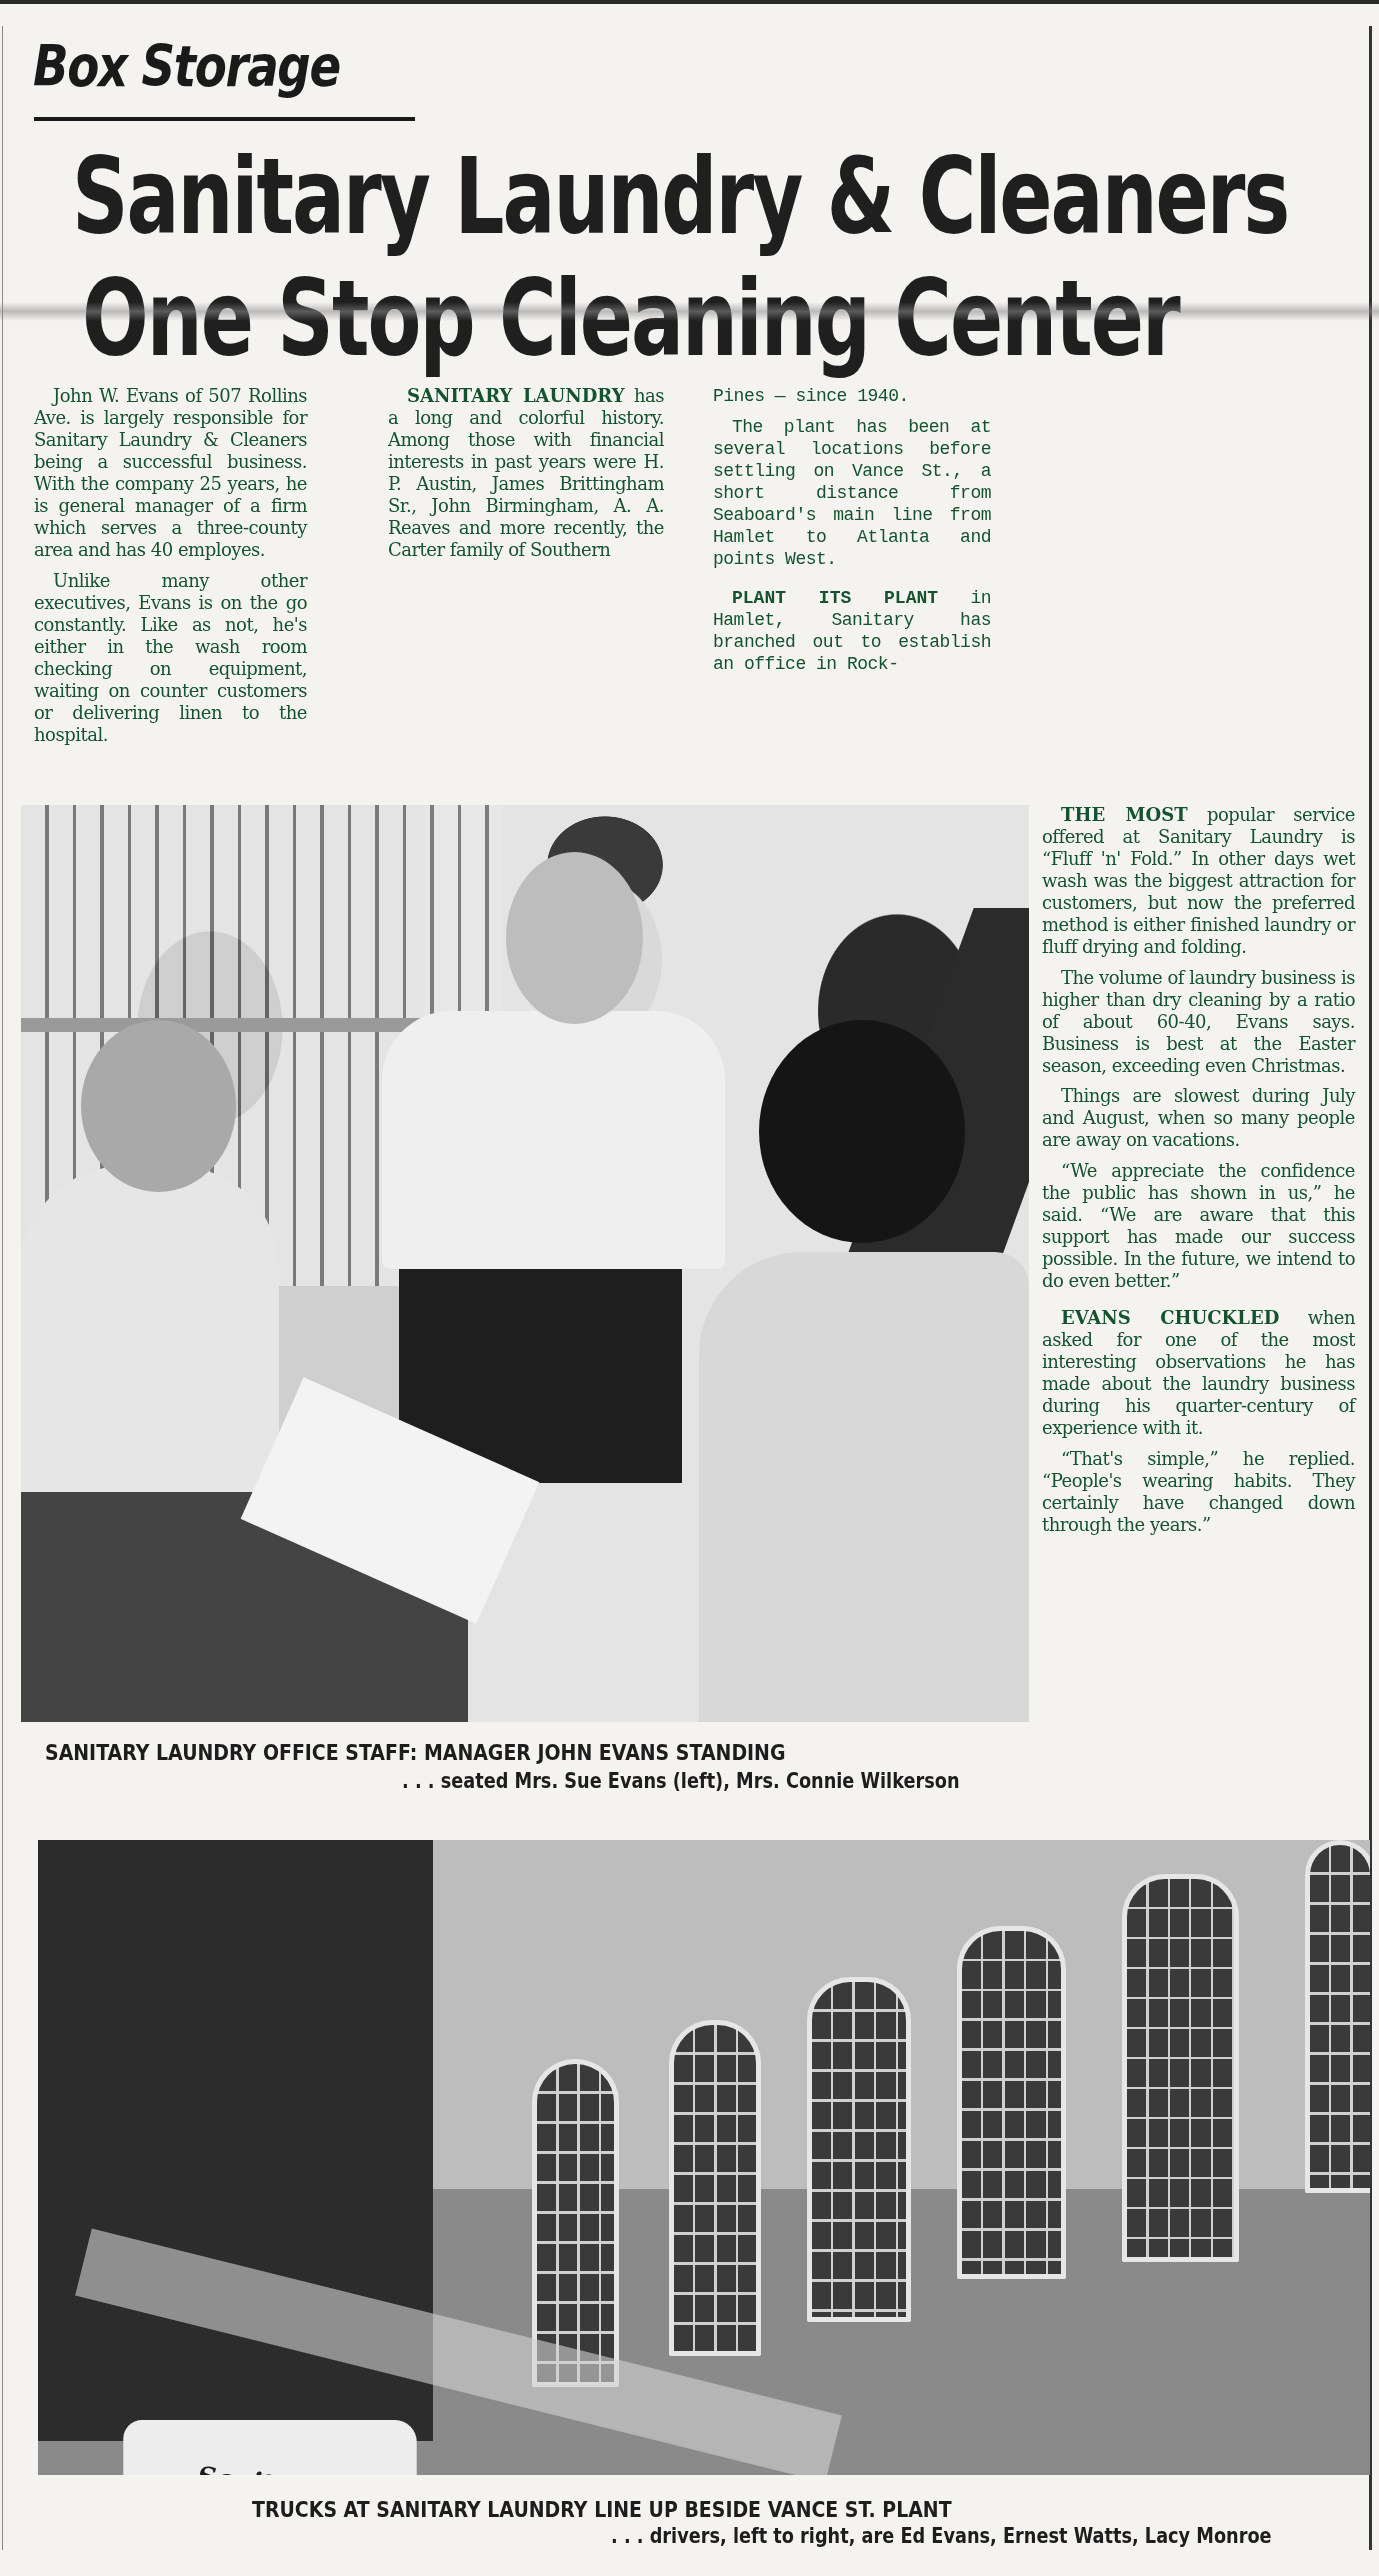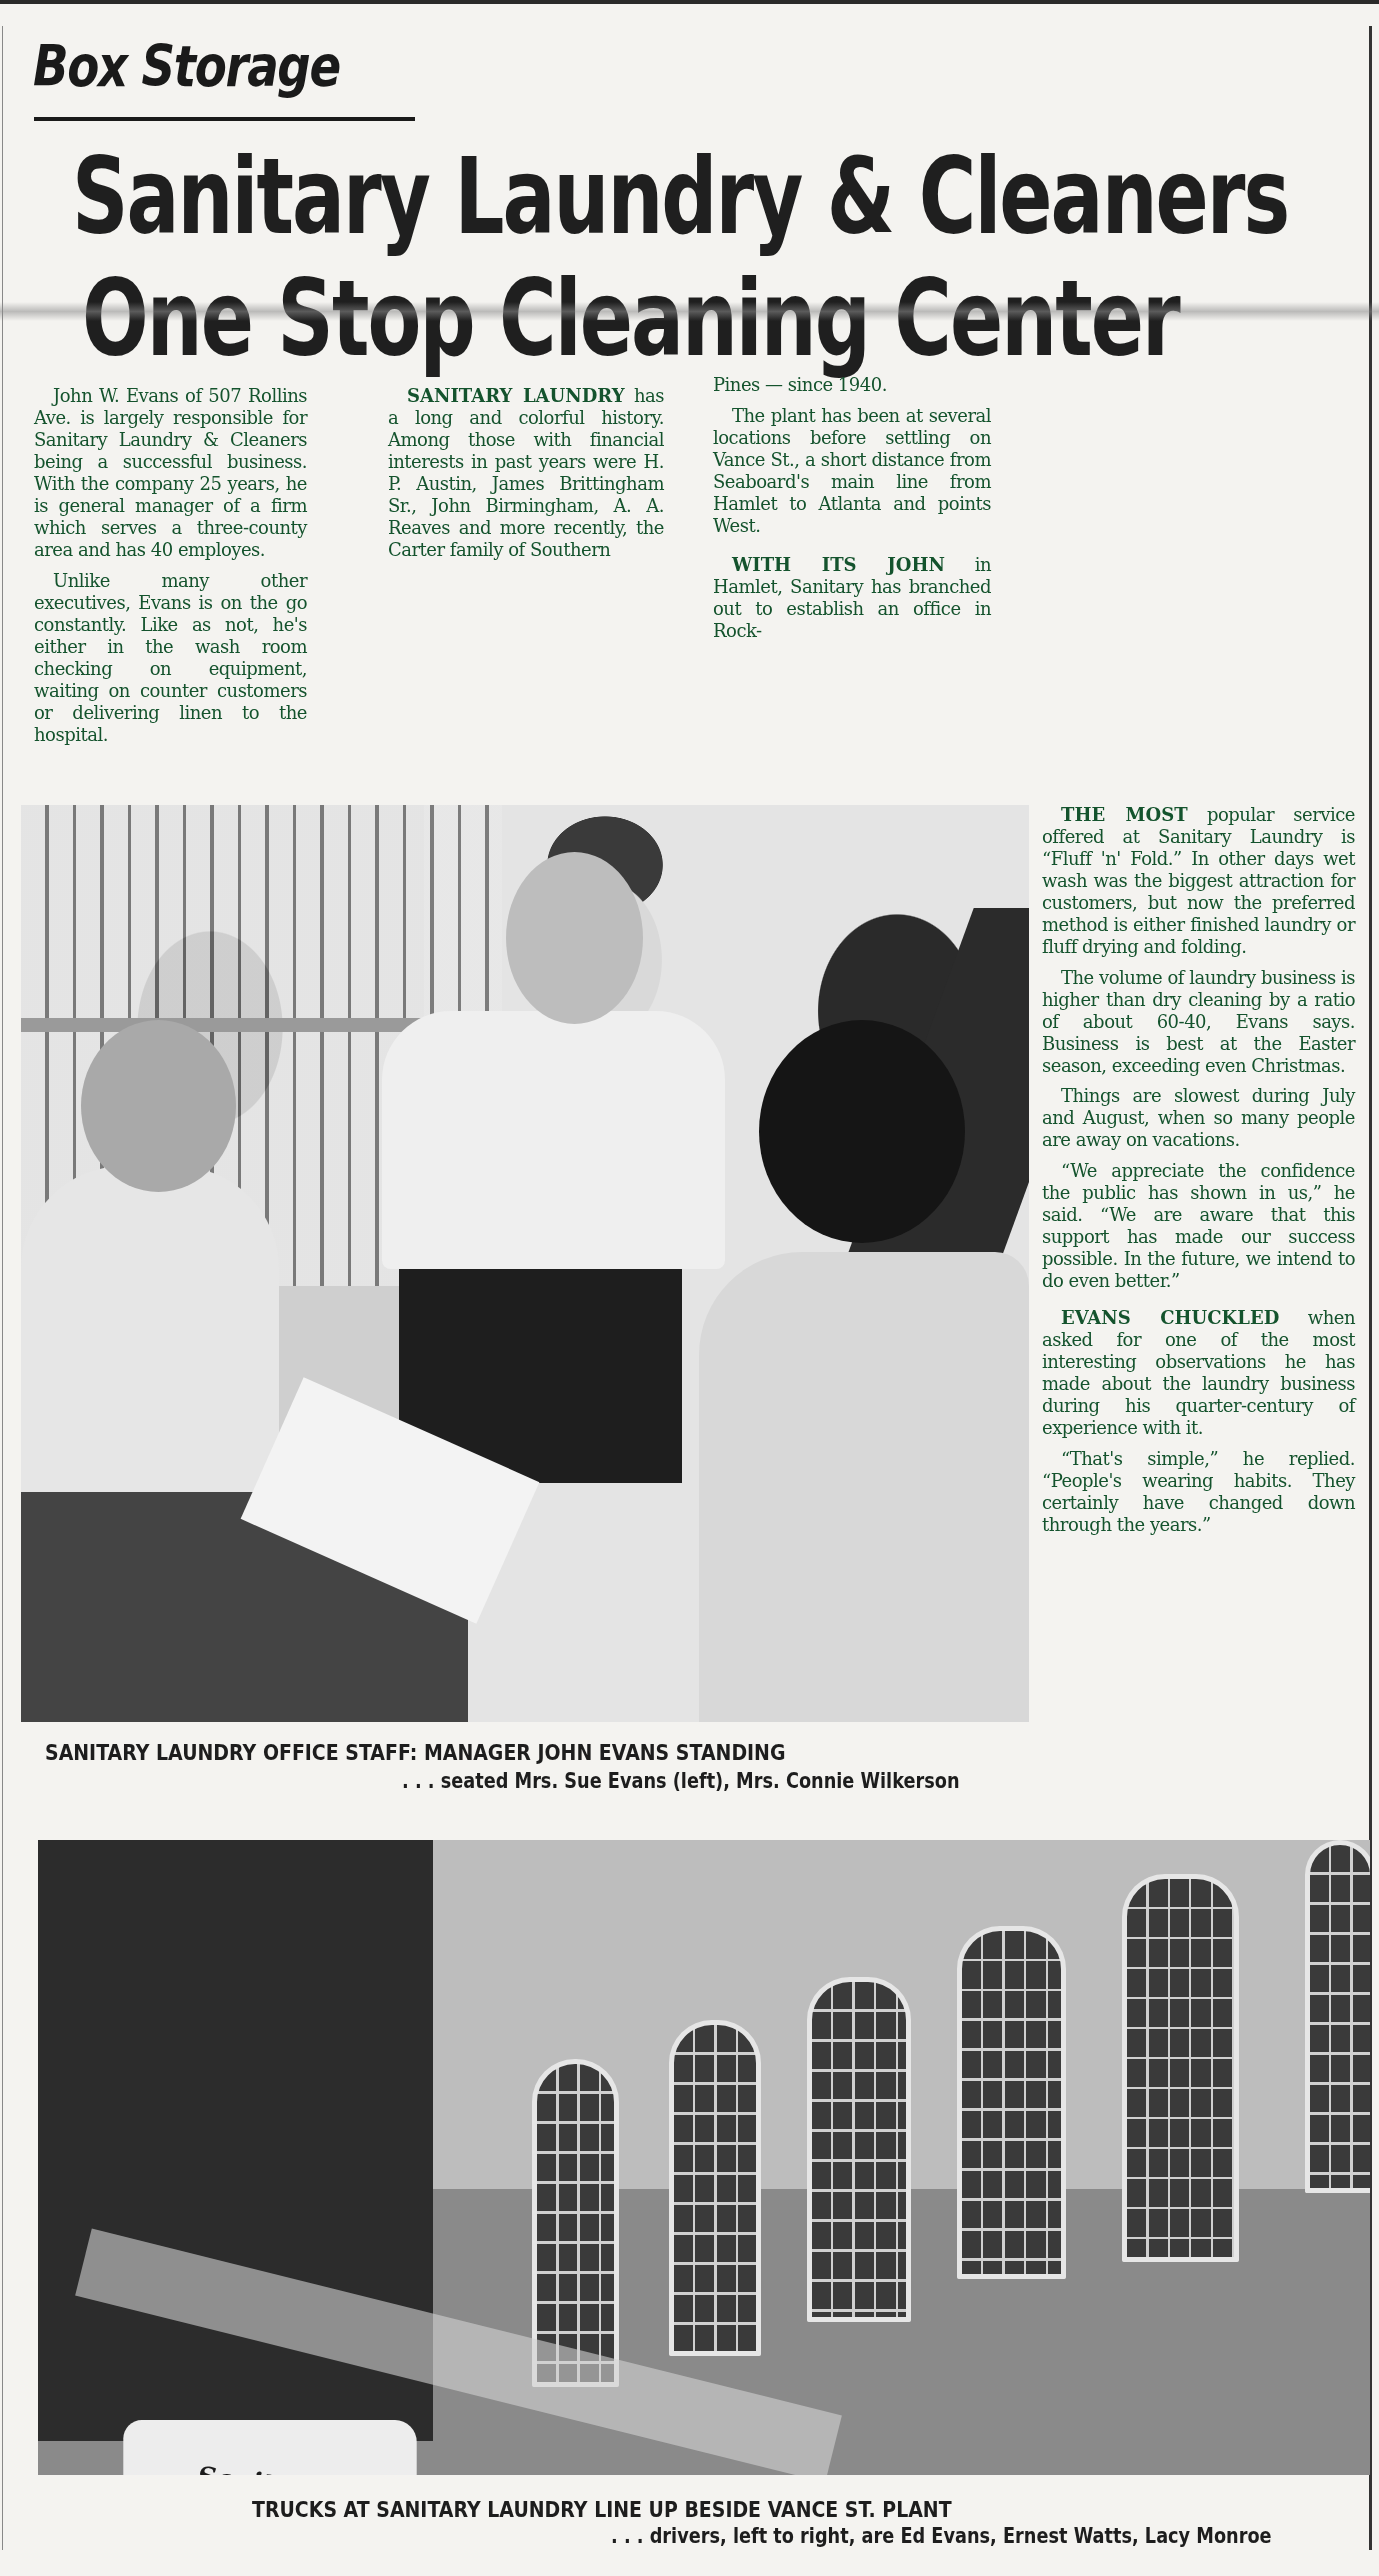--- a/index.html
+++ b/index.html
@@ -30,21 +30,21 @@
 
   .col {
     position: absolute; font-size: 18px; line-height: 22px; text-align: justify;
     color: #14532d; font-family: "DejaVu Serif", serif; letter-spacing: -0.5px;
   }
   .col p { margin: 0 0 8.6px 0; text-indent: 19px; }
   .col p.noind { text-indent: 0; }
   .col b { font-weight: bold; letter-spacing: 0; }
   .c1 { left: 34px; top: 385px; width: 273px; }
   .c2 { left: 388px; top: 385px; width: 276px; }
-  .c3 { left: 713px; top: 374px; width: 278px; }
+  .c3 { left: 713px; top: 385px; width: 278px; font-family: Liberation Mono, monospace; }
   .c4 { left: 1042px; top: 385px; width: 313px; }
   .c4b { left: 1042px; top: 804px; width: 313px; }
 
   .photo { position: absolute; overflow: hidden; background: #6e6e6e; }
   .photo-office { left: 20.6px; top: 805px; width: 1008px; height: 917px;
     background:
       radial-gradient(ellipse 94px 129px at 584px 155px, #d9d9d9 0 60%, transparent 61%),
       radial-gradient(ellipse 82px 69px at 584px 60px, #3a3a3a 0 70%, transparent 71%),
       radial-gradient(ellipse 103px 137px at 189px 223px, #3d3d3d 0 70%, transparent 71%),
       radial-gradient(ellipse 112px 137px at 876px 206px, #2a2a2a 0 70%, transparent 71%),
@@ -103,21 +103,21 @@
   <p>Unlike many other executives, Evans is on the go constantly. Like as not, he's either in the wash room checking on equipment, waiting on counter customers or delivering linen to the hospital.</p>
 </div>
 
 <div class="col c2">
   <p><b>SANITARY LAUNDRY</b><span> has a long and colorful history. Among those with financial interests in past years were H. P. Austin, James Brittingham Sr., John Birmingham, A. A. Reaves and more recently, the Carter family of Southern</span></p>
 </div>
 
 <div class="col c3">
   <p class="noind">Pines — since 1940.</p>
   <p>The plant has been at several locations before settling on Vance St., a short distance from Seaboard's main line from Hamlet to Atlanta and points West.</p>
-  <p style="margin-top:17px"><b>WITH ITS JOHN</b><span> in Hamlet, Sanitary has branched out to establish an office in Rock-</span></p>
+  <p style="margin-top:17px"><b>PLANT ITS PLANT</b><span> in Hamlet, Sanitary has branched out to establish an office in Rock-</span></p>
 </div>
 
 <div class="col c4">
 </div>
 
 <div class="col c4b">
   <p><b>THE MOST</b><span> popular service offered at Sanitary Laundry is “Fluff 'n' Fold.” In other days wet wash was the biggest attraction for customers, but now the preferred method is either finished laundry or fluff drying and folding.</span></p>
   <p>The volume of laundry business is higher than dry cleaning by a ratio of about 60-40, Evans says. Business is best at the Easter season, exceeding even Christmas.</p>
   <p>Things are slowest during July and August, when so many people are away on vacations.</p>
   <p>“We appreciate the confidence the public has shown in us,” he said. “We are aware that this support has made our success possible. In the future, we intend to do even better.”</p>

